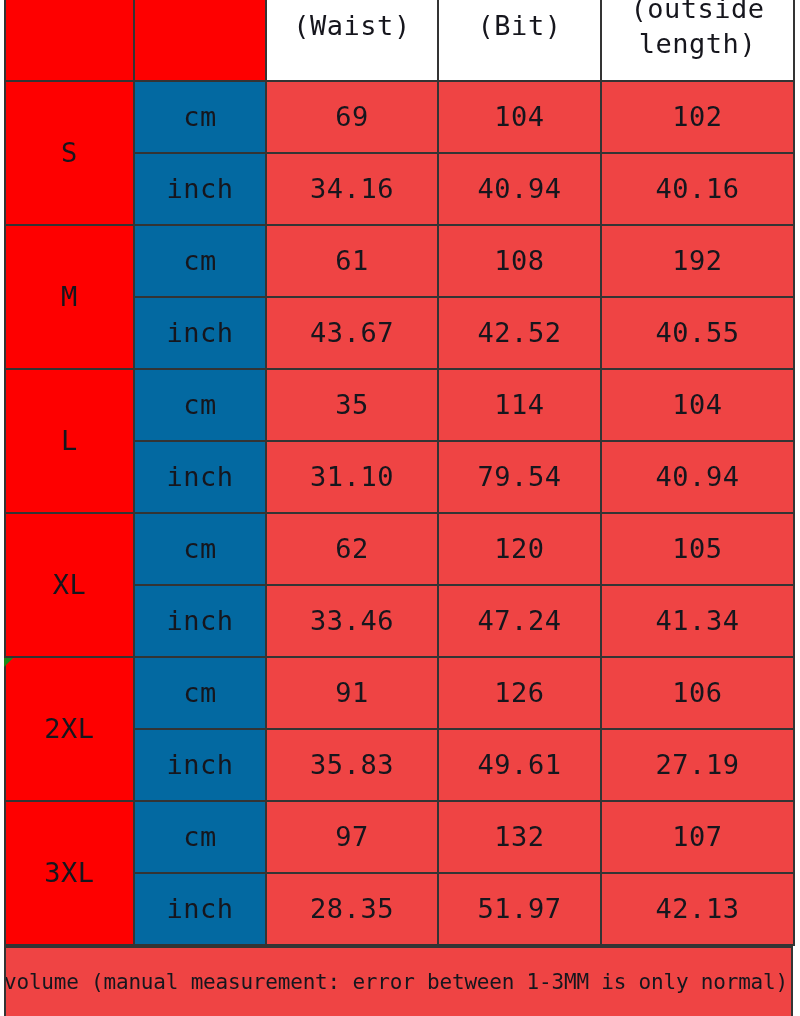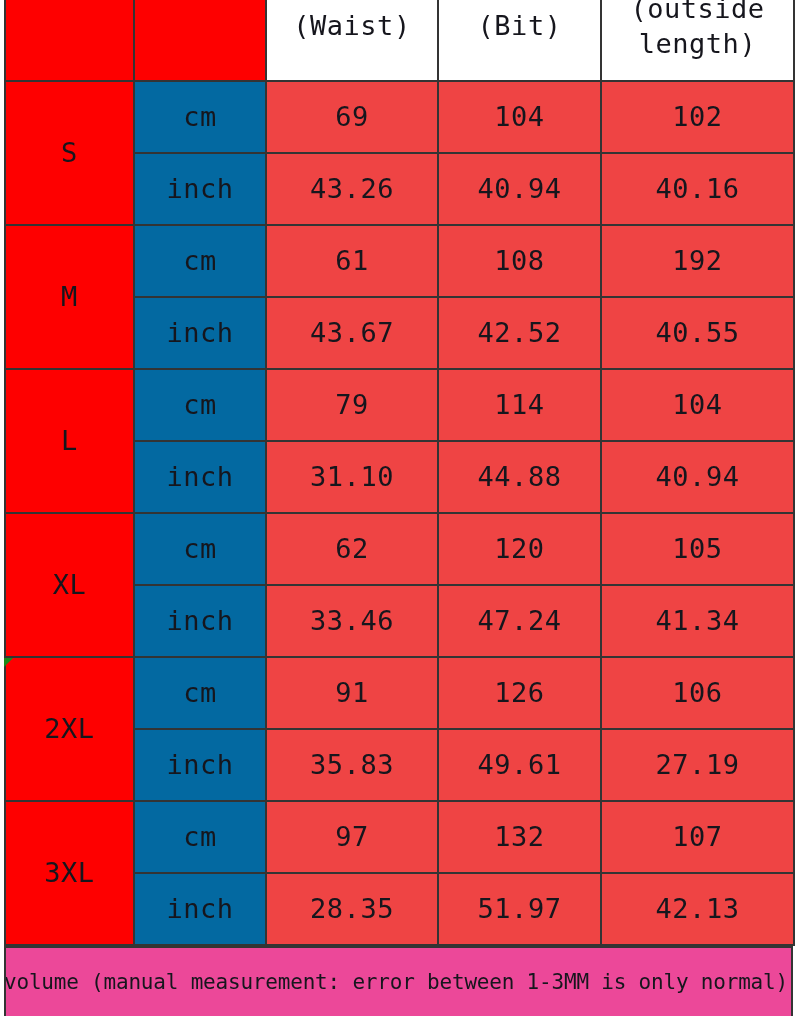--- a/index.html
+++ b/index.html
@@ -80,21 +80,21 @@
   
   #footer-note {
     position: absolute;
     left: 4px;
     top: 946px;
     width: 789px;
     height: 70px;
     border-left: 2px solid #343434;
     border-right: 2px solid #343434;
     border-top: 2px solid #343434;
-    background: #ec4899;
+    background: #ef4444;
     display: flex;
     align-items: center;
     overflow: hidden;
   }
   #footer-note .note-text {
     white-space: nowrap;
     font-family: "DejaVu Sans Mono", "Liberation Mono", monospace;
     font-size: 21px;
     color: #16161d;
     letter-spacing: -0.2px;
@@ -137,21 +137,21 @@
 
       <tr>
         <td class="size-cell" rowspan="2">S</td>
         <td class="unit-cell">cm</td>
         <td class="val-cell">69</td>
         <td class="val-cell">104</td>
         <td class="val-cell">102</td>
       </tr>
       <tr>
         <td class="unit-cell">inch</td>
-        <td class="val-cell">43.26</td>
+        <td class="val-cell">34.16</td>
         <td class="val-cell">40.94</td>
         <td class="val-cell">40.16</td>
       </tr>
 
       <tr>
         <td class="size-cell" rowspan="2">M</td>
         <td class="unit-cell">cm</td>
         <td class="val-cell">61</td>
         <td class="val-cell">108</td>
         <td class="val-cell">192</td>
@@ -159,28 +159,28 @@
       <tr>
         <td class="unit-cell">inch</td>
         <td class="val-cell">43.67</td>
         <td class="val-cell">42.52</td>
         <td class="val-cell">40.55</td>
       </tr>
 
       <tr>
         <td class="size-cell" rowspan="2">L</td>
         <td class="unit-cell">cm</td>
-        <td class="val-cell">79</td>
+        <td class="val-cell">35</td>
         <td class="val-cell">114</td>
         <td class="val-cell">104</td>
       </tr>
       <tr>
         <td class="unit-cell">inch</td>
         <td class="val-cell">31.10</td>
-        <td class="val-cell">44.88</td>
+        <td class="val-cell">79.54</td>
         <td class="val-cell">40.94</td>
       </tr>
 
       <tr>
         <td class="size-cell" rowspan="2">XL</td>
         <td class="unit-cell">cm</td>
         <td class="val-cell">62</td>
         <td class="val-cell">120</td>
         <td class="val-cell">105</td>
       </tr>

